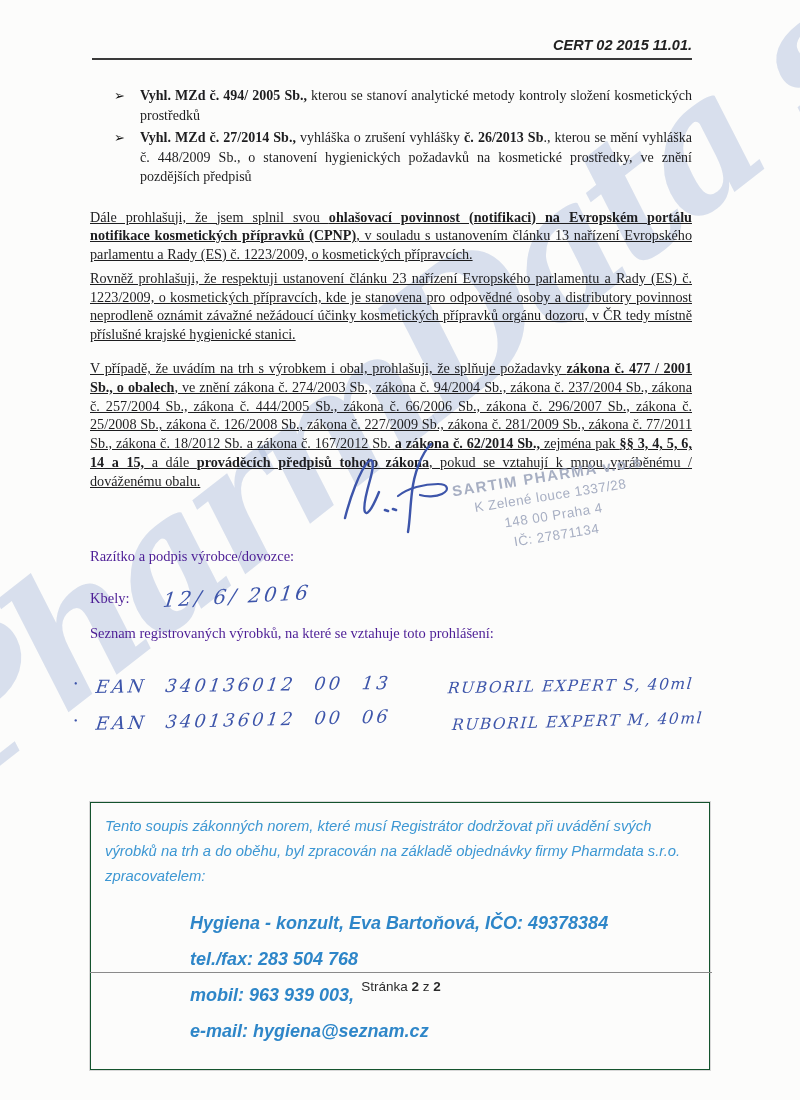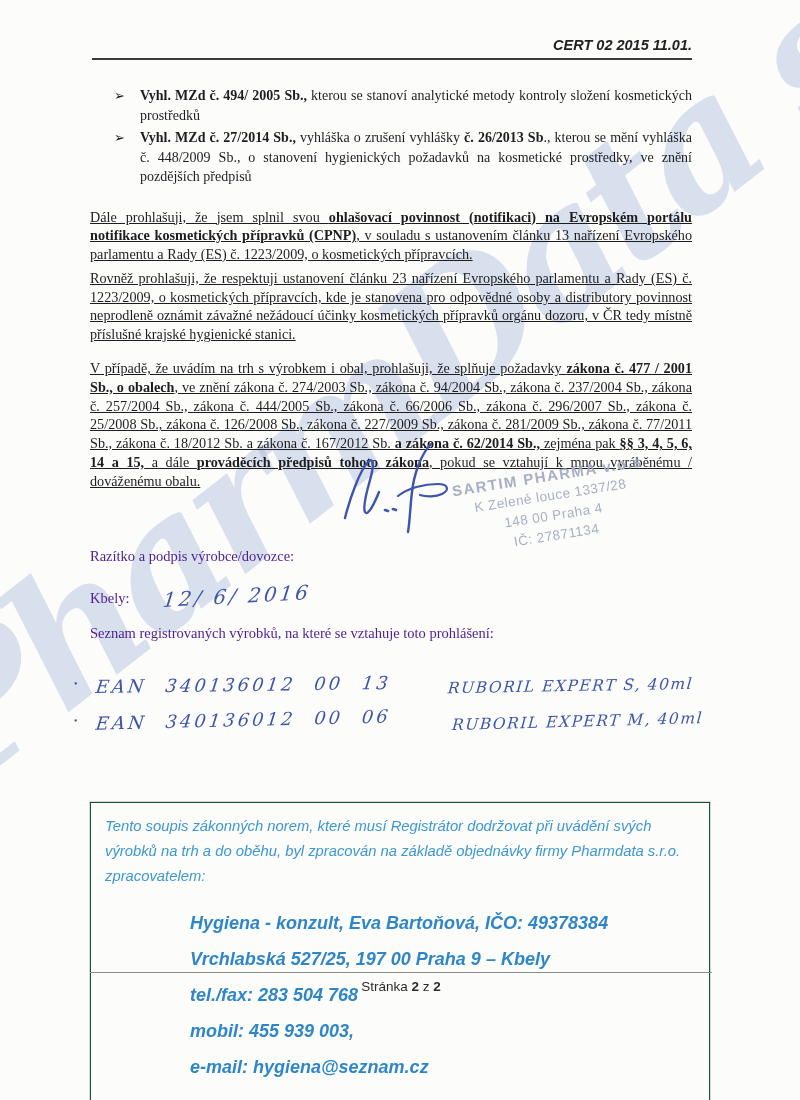--- a/index.html
+++ b/index.html
@@ -144,23 +144,22 @@
       <div class="ean-row r2">
         <span class="hand-dot">•</span>
         <span class="hw hw-code">EAN 340136012 00 06</span>
         <span class="hw hw-name">RUBORIL EXPERT M, 40ml</span>
       </div>
     </div>
 
     <div class="info-box">
       <p class="box-intro">Tento soupis zákonných norem, které musí Registrátor dodržovat při uvádění svých výrobků na trh a do oběhu, byl zpracován na základě objednávky firmy Pharmdata s.r.o. zpracovatelem:</p>
       <div class="box-line first">Hygiena - konzult, Eva Bartoňová, IČO:  49378384</div>
-      <div class="box-line">Vrchlabská 527/25, 197 00   Praha 9 – Kbely</div>
       <div class="box-line">tel./fax: 283 504 768</div>
-      <div class="box-line">mobil: 455 939 003,</div>
+      <div class="box-line">mobil: 963 939 003,</div>
       <div class="box-line">e-mail: hygiena@seznam.cz</div>
     </div>
 
   </div>
 
   <svg class="signature" width="120" height="95" viewBox="0 0 120 95" fill="none" xmlns="http://www.w3.org/2000/svg">
     <path d="M7,78 C12,58 22,30 30,22 C36,16 36,26 32,40 C28,54 25,68 27,72 C30,77 37,62 41,52" stroke="#3d55aa" stroke-width="2.4" stroke-linecap="round" fill="none"></path>
     <path d="M47,70 l3,1 M55,69 l3,1" stroke="#3d55aa" stroke-width="2.6" stroke-linecap="round"></path>
     <path d="M93,4 C83,14 76,34 74,52 C72,68 72,80 70,92" stroke="#3d55aa" stroke-width="2.4" stroke-linecap="round" fill="none"></path>
     <path d="M60,56 C70,48 86,44 100,44 C110,44 112,50 104,54 C98,57 88,57 82,55" stroke="#3d55aa" stroke-width="2.2" stroke-linecap="round" fill="none"></path>

